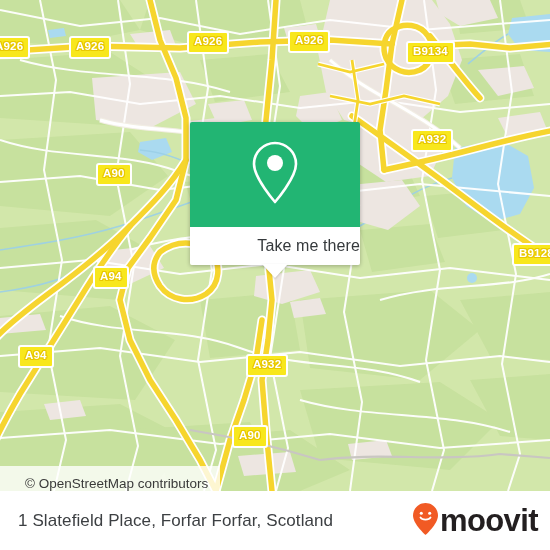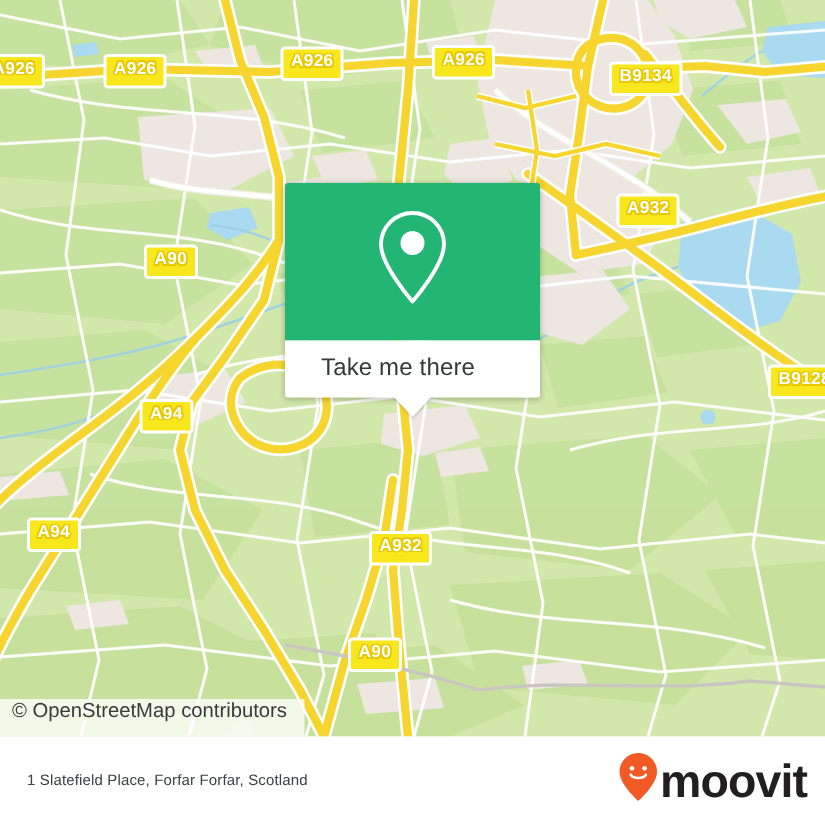--- a/index.html
+++ b/index.html
@@ -79,23 +79,22 @@
     justify-content: center;
     box-sizing: border-box;
   }
   #popup-footer {
     width: 100%;
     height: 38px;
     background: #ffffff;
     border-radius: 0 0 2px 2px;
     display: flex;
     align-items: center;
-    justify-content: flex-start;
-    box-sizing: border-box;
-    padding-left: 24px;
+    justify-content: flex-end;
+    box-sizing: border-box;
   }
   #popup-footer-label {
     font-size: 16px;
     color: #35393c;
     letter-spacing: 0.1px;
   }
   #popup-tail {
     position: absolute;
     left: 50%;
     bottom: -13px;
@@ -109,22 +108,22 @@
   }
 
   
   #osm-attrib {
     position: absolute;
     left: 0;
     top: 466px;
     height: 25px;
     background: rgba(255,255,255,0.78);
     display: flex;
-    align-items: flex-start;
-    padding: 0 12px 0 8px;
+    align-items: flex-end;
+    padding: 0 12px 0 25px;
     box-sizing: border-box;
     z-index: 40;
   }
   #osm-attrib-text {
     font-size: 13.5px;
     color: #3a3a3a;
     white-space: nowrap;
   }
 
   
@@ -135,21 +134,21 @@
     width: 550px;
     height: 59px;
     background: #ffffff;
     display: flex;
     align-items: center;
     justify-content: space-between;
     box-sizing: border-box;
     padding: 0 12px 0 18px;
   }
   #address-text {
-    font-size: 10px;
+    font-size: 17px;
     color: #3d4043;
     white-space: nowrap;
     letter-spacing: 0.1px;
   }
   #moovit-logo {
     display: flex;
     align-items: center;
     gap: 0;
   }
   #moovit-wordmark {

